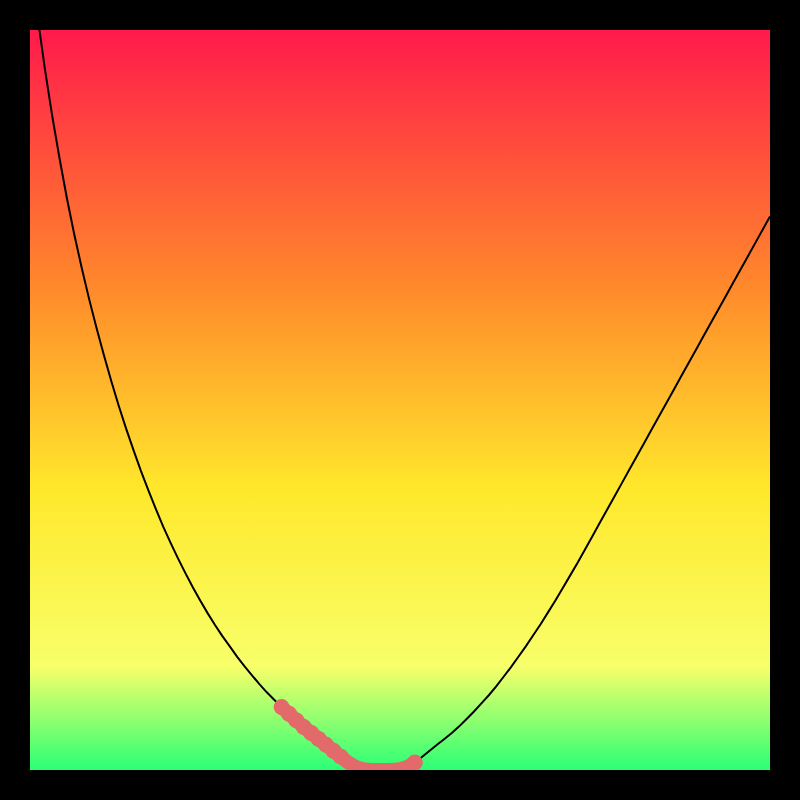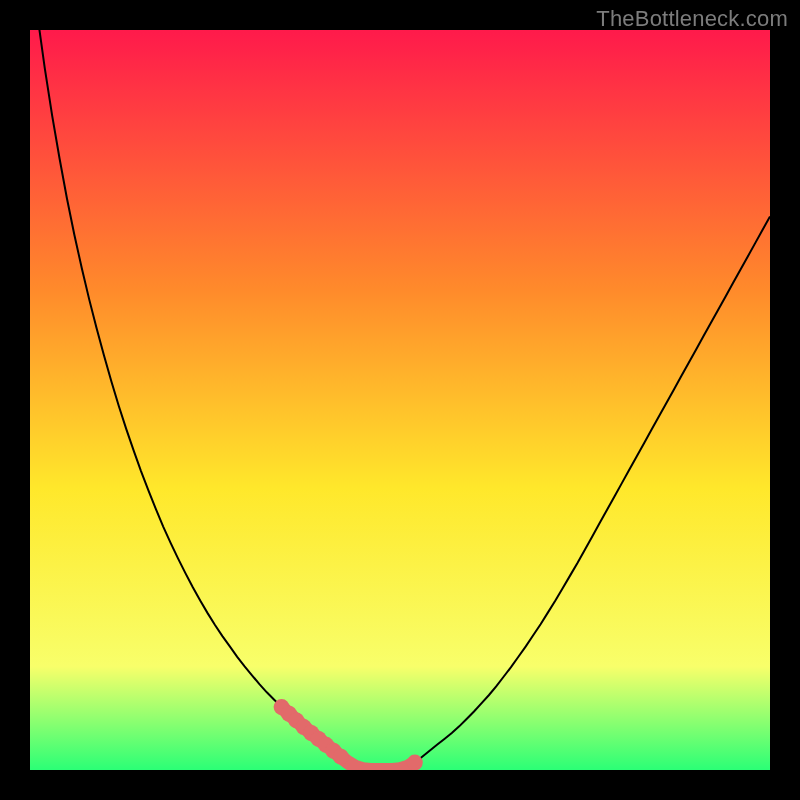--- a/index.html
+++ b/index.html
@@ -39,21 +39,20 @@
   svg {
     width: 740px;
     height: 740px;
     display: block;
   }
 </style>
 </head>
 <body>
 
 <div class="frame">
-  <div class="watermark">TheBottleneck.com</div>
 
   <div class="plot">
     <svg viewBox="0 0 740 740">
       <defs>
         <linearGradient id="bg-grad" x1="0" y1="0" x2="0" y2="1">
           <stop id="g0" offset="0%" stop-color="#ff1a4b"></stop>
           <stop id="g1" offset="35%" stop-color="#ff8a2b"></stop>
           <stop id="g2" offset="62%" stop-color="#ffe82b"></stop>
           <stop id="g3" offset="86%" stop-color="#f8ff6a"></stop>
           <stop id="g4" offset="100%" stop-color="#2bff76"></stop>

